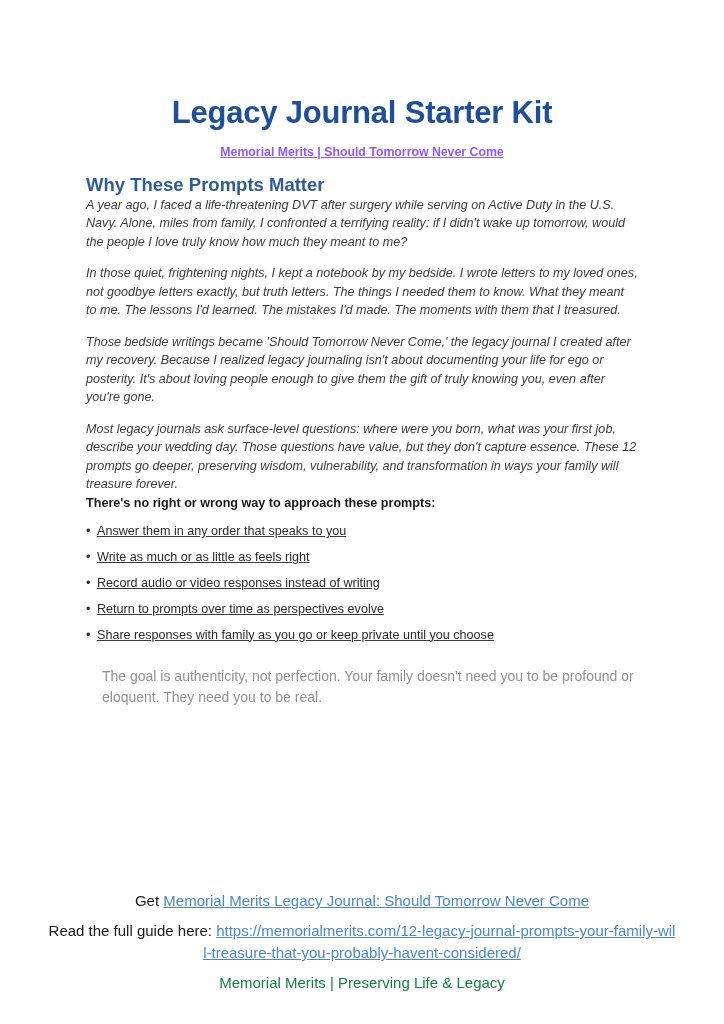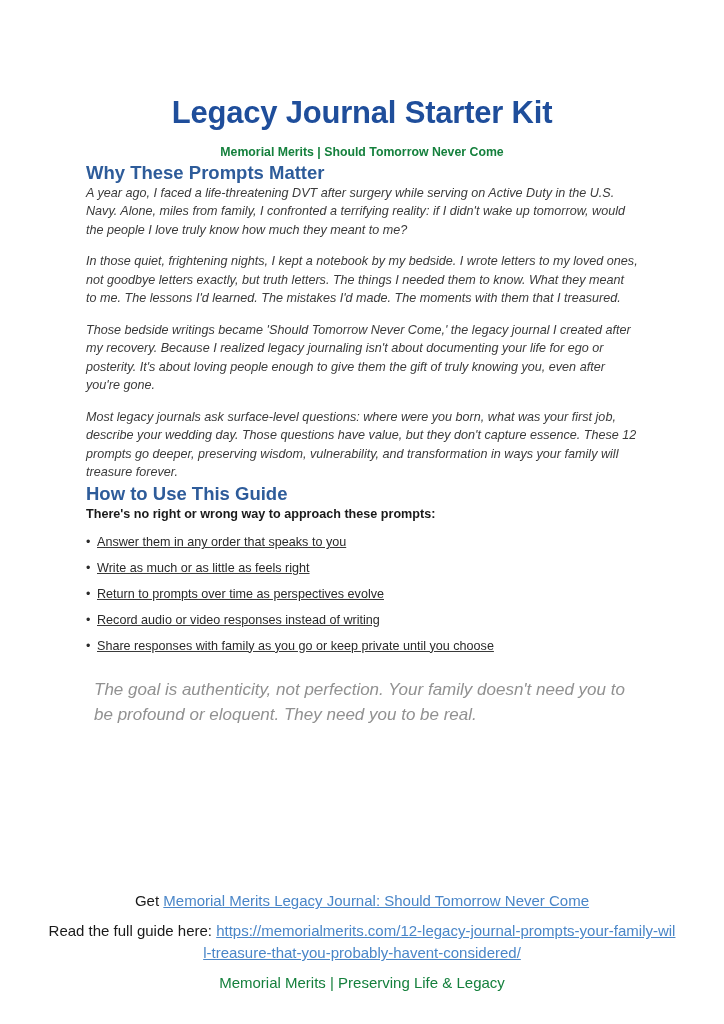--- a/index.html
+++ b/index.html
@@ -43,23 +43,24 @@
   .doc-subtitle {
     font-size: 13.2px;
     color: #808080;
     line-height: 1.3;
     margin: 0 0 12px 0;
     font-weight: normal;
   }
   .doc-brandline {
     font-size: 12.3px;
     font-weight: bold;
-    color: #15803d;
+    color: #8b5cf6;
     line-height: 1.3;
-    margin: 0;
+    margin: 12px;
+    text-decoration: underline;
   }
 
   
   .content {
     padding: 0 86px 0 86px;
     flex: 0 0 auto;
   }
 
   h2.section-heading {
     font-size: 18.5px;
@@ -105,25 +106,24 @@
   }
   ul.prompt-list li::before {
     content: "\2022";
     position: absolute;
     left: 0;
     top: 0;
     color: #2a2a2a;
   }
 
   p.muted-note {
-    font-size: 17px;
-    font-style: italic;
+    font-size: 14px;
     color: #919191;
     line-height: 1.47;
-    margin: 22px 0 0 8px;
+    margin: 22px 0 0 16px;
   }
 
   
   .spacer { flex: 1 1 auto; }
 
   
   .doc-footer {
     text-align: center;
     padding: 0 48px 30px 48px;
     font-size: 15px;
@@ -159,29 +159,28 @@
     <section>
       <h2 class="section-heading sec-why">Why These Prompts Matter</h2>
 
       <p class="body-par">A year ago, I faced a life-threatening DVT after surgery while serving on Active Duty in the U.S. Navy. Alone, miles from family, I confronted a terrifying reality: if I didn't wake up tomorrow, would the people I love truly know how much they meant to me?</p>
       <p class="body-par">In those quiet, frightening nights, I kept a notebook by my bedside. I wrote letters to my loved ones, not goodbye letters exactly, but truth letters. The things I needed them to know. What they meant to me. The lessons I'd learned. The mistakes I'd made. The moments with them that I treasured.</p>
       <p class="body-par">Those bedside writings became 'Should Tomorrow Never Come,' the legacy journal I created after my recovery. Because I realized legacy journaling isn't about documenting your life for ego or posterity. It's about loving people enough to give them the gift of truly knowing you, even after you're gone.</p>
       <p class="body-par">Most legacy journals ask surface-level questions: where were you born, what was your first job, describe your wedding day. Those questions have value, but they don't capture essence. These 12 prompts go deeper, preserving wisdom, vulnerability, and transformation in ways your family will treasure forever.</p>
     </section>
 
     <section>
-      <h2 class="section-heading sec-how">How to Use This Guide</h2>
 
       <p class="lead-in">There's no right or wrong way to approach these prompts:</p>
 
       <ul class="prompt-list">
         <li>Answer them in any order that speaks to you</li>
         <li>Write as much or as little as feels right</li>
+        <li>Record audio or video responses instead of writing</li>
         <li>Return to prompts over time as perspectives evolve</li>
-        <li>Record audio or video responses instead of writing</li>
         <li>Share responses with family as you go or keep private until you choose</li>
       </ul>
 
       <p class="muted-note">The goal is authenticity, not perfection. Your family doesn't need you to be profound or eloquent. They need you to be real.</p>
     </section>
 
   </main>
 
   <div class="spacer"></div>
 

